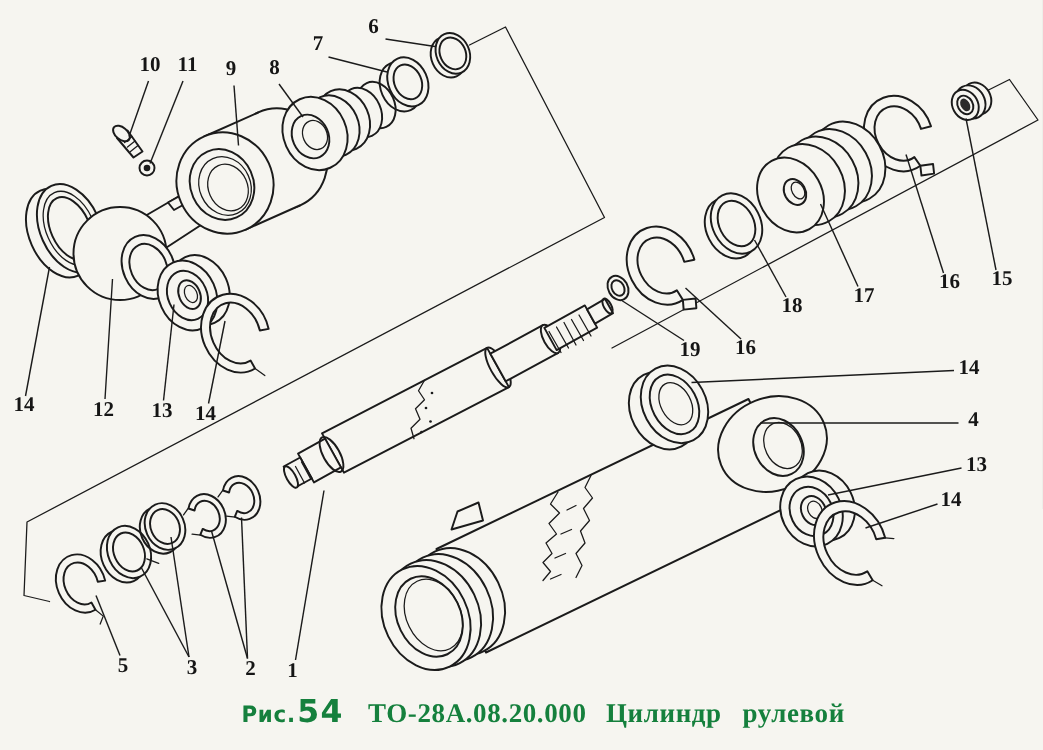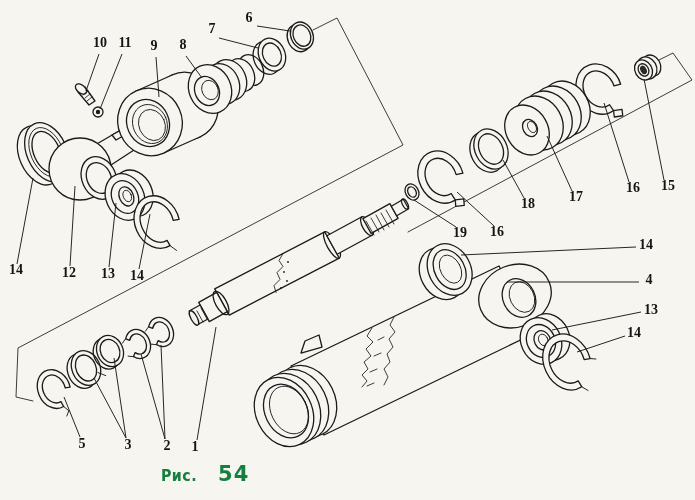--- a/index.html
+++ b/index.html
@@ -22,21 +22,21 @@
   .caption{
     position:absolute;left:160px;top:462px;
     display:flex;align-items:baseline;white-space:nowrap;color:#15803d;
   }
   .fig-label{
     font-family:"DejaVu Sans", sans-serif;font-weight:bold;
     font-size:15px;letter-spacing:0.5px;transform:scaleX(.95);
   }
   .fig-number{
     font-family:"DejaVu Sans", sans-serif;font-weight:bold;
-    font-size:21px;margin-left:20px;letter-spacing:1px;
+    font-size:21px;margin-left:0;letter-spacing:1px;
   }
   .fig-code{
     font-family:"Liberation Serif", serif;font-weight:bold;
     font-size:18px;margin-left:16px;letter-spacing:0.4px;
   }
   .fig-title{
     font-family:"Liberation Serif", serif;font-weight:bold;
     font-size:18px;margin-left:13px;word-spacing:9px;letter-spacing:0.4px;
   }
 </style>
@@ -308,14 +308,16 @@
     <text x="649" y="284">4</text>
     <text x="651" y="314">13</text>
     <text x="634" y="337">14</text>
   </g>
 </svg>
 
   
   <div class="caption">
     <span class="fig-label">Рис.</span>
     <span class="fig-number">54</span>
+    <span class="fig-code">ТО-28А.08.20.000</span>
+    <span class="fig-title">Цилиндр рулевой</span>
   </div>
 </div>
 
 </body></html>

